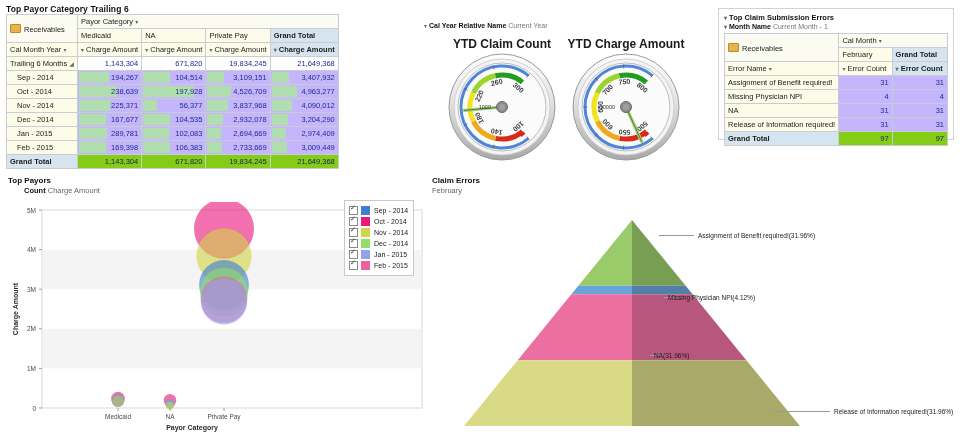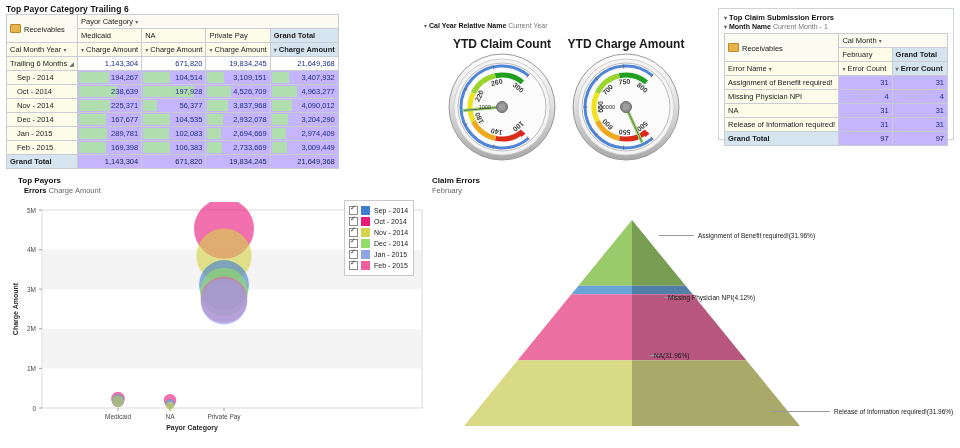--- a/index.html
+++ b/index.html
@@ -23,21 +23,21 @@
   .c-corner { background: #fbfbf2; width: 64px; }
   .c-hdrband { background: #fbfbf2; }
   .c-colhdr  { background: #fdfce9; font-weight: normal; }
   .c-colhdr.gt { background: #d6e4f0; font-weight: bold; }
   .c-measure { background: #fdfce9; }
   .c-measure.gt { background: #d6e4f0; font-weight: bold; }
   .c-rowhdr  { background: #fdfce9; }
   .c-rowhdr.total { background: #d6e4f0; font-weight: bold; }
   .c-rowhdr.sub   { background: #fdfce9; font-weight: normal; }
   .num { text-align: right; color: #1c2d8c; background: #c4b5fd; position: relative; }
-  .num.totrow { background: #c4b5fd; color: #12235f; }
+  .num.totrow { background: #84cc16; color: #12235f; }
   .num.firstrow { background: #ffffff; }
   .bar { position: absolute; left: 1px; top: 1px; bottom: 1px; background: #aee5a0; opacity: .85; }
   .numtxt { position: relative; z-index: 2; }
   .folder-ico { display:inline-block; width: 9px; height: 7px; background: #e8b349;
                 border: 1px solid #b88a2c; border-radius: 1px; vertical-align: -1px; margin-right: 3px; }
   .caret { font-size: 6px; color: #666; }
   .indent { padding-left: 10px !important; }
 
   
   #gauge-panel { position: absolute; left: 424px; top: 22px; width: 280px; }
@@ -49,21 +49,21 @@
 
   
   #errors-panel { position: absolute; left: 718px; top: 8px; width: 236px; height: 132px;
                   border: 1px solid #cfd4da; background: #fff; box-sizing: border-box; padding: 4px 5px; }
   #errors-panel .ttl { font-size: 7.5px; font-weight: bold; color: #111; }
   #errors-panel .sub { font-size: 7px; font-weight: bold; color: #111; margin-top: 1px; }
   #errors-panel .sub .val { font-weight: normal; color: #777; }
 
   
   #bubble-panel { position: absolute; left: 6px; top: 176px; width: 420px; height: 266px; }
-  #bubble-panel .ttl { font-size: 8px; font-weight: bold; color: #111; margin-left: 12px; }
+  #bubble-panel .ttl { font-size: 8px; font-weight: bold; color: #111; margin-left: 2px; }
   #bubble-panel .sub { font-size: 7.5px; margin-left: 18px; margin-top: 1px; }
   #bubble-panel .sub b { color: #111; }
   #bubble-panel .sub span { color: #666; }
   .legend-box { position: absolute; left: 344px; top: 200px; border: 1px solid #c9c9c9;
                 background: #fff; padding: 4px 5px 4px 4px; }
   .legend-row { display: flex; align-items: center; height: 11px; font-size: 7px; color: #1a1a1a; }
   .lg-check { width: 7px; height: 7px; border: 1px solid #8a8a8a; background: #fff; margin-right: 3px;
               position: relative; }
   .lg-check::after { content: "✓"; position: absolute; left: 0px; top: -3px; font-size: 7px; color: #333; }
   .lg-swatch { width: 9px; height: 9px; margin-right: 4px; }
@@ -331,21 +331,21 @@
           <td class="num totrow" style="color:#12235f">97</td>
           <td class="num totrow" style="color:#12235f">97</td>
         </tr>
       </tbody>
     </table>
   </div>
 
   <div id="bubble-panel">
     <div class="ttl">Top Payors</div>
     <div class="sub">
-      <b>Errors</b>
+      <b>Count</b>
       <span>Charge Amount</span>
     </div>
     <svg id="bubble-svg" width="420" height="240" style="position:absolute;left:0;top:26px">
         <rect x="36" y="8" width="380" height="198" fill="#ffffff" stroke="#cfcfcf" stroke-width="0.8"></rect>
         <rect x="37" y="126.8" width="378" height="39.60000000000001" fill="#f4f4f4"></rect>
         <rect x="37" y="47.599999999999994" width="378" height="39.60000000000001" fill="#f4f4f4"></rect>
         <line x1="33" y1="206" x2="36" y2="206" stroke="#8a8a8a" stroke-width="0.8"></line>
         <text x="30" y="208.5" text-anchor="end" font-size="6.5" font-family="&quot;Liberation Sans&quot;, sans-serif" fill="#4a4a4a">0</text>
         <line x1="33" y1="166.4" x2="36" y2="166.4" stroke="#8a8a8a" stroke-width="0.8"></line>
         <text x="30" y="168.9" text-anchor="end" font-size="6.5" font-family="&quot;Liberation Sans&quot;, sans-serif" fill="#4a4a4a">1M</text>

